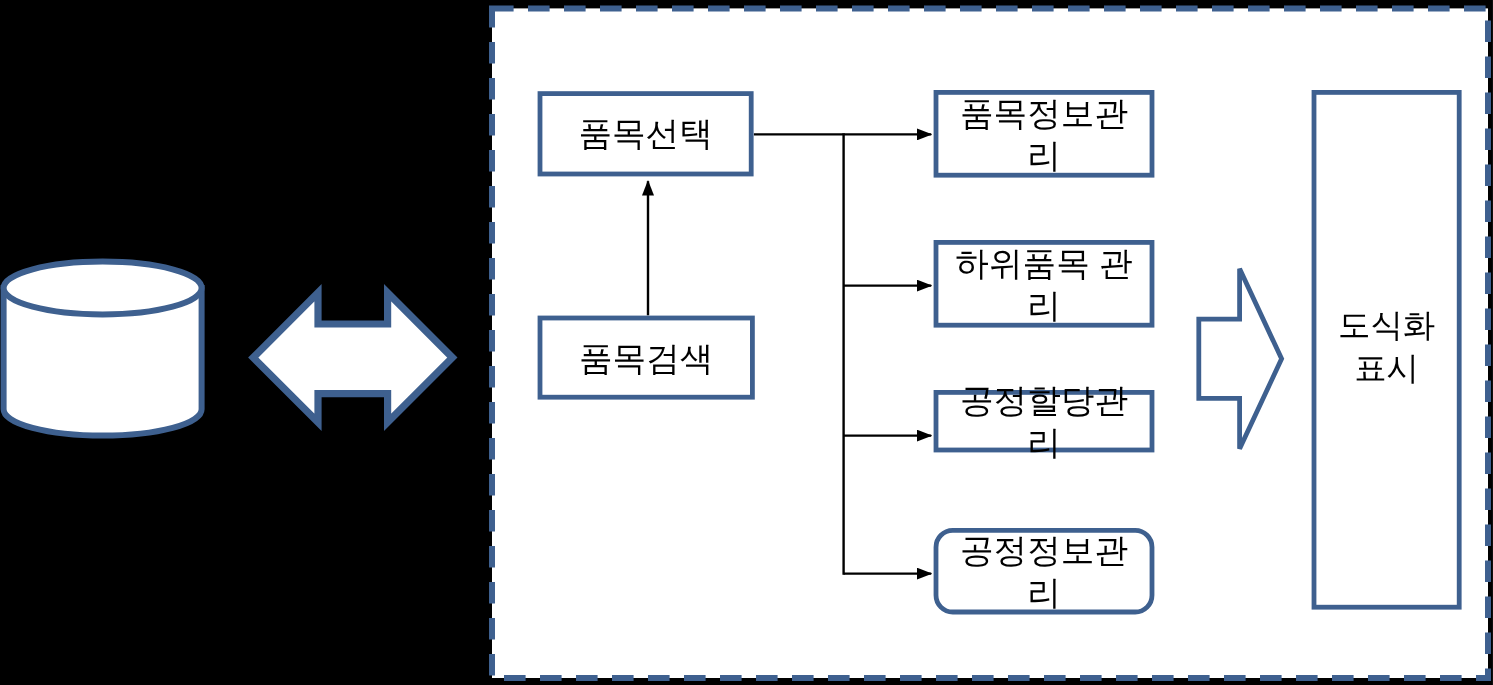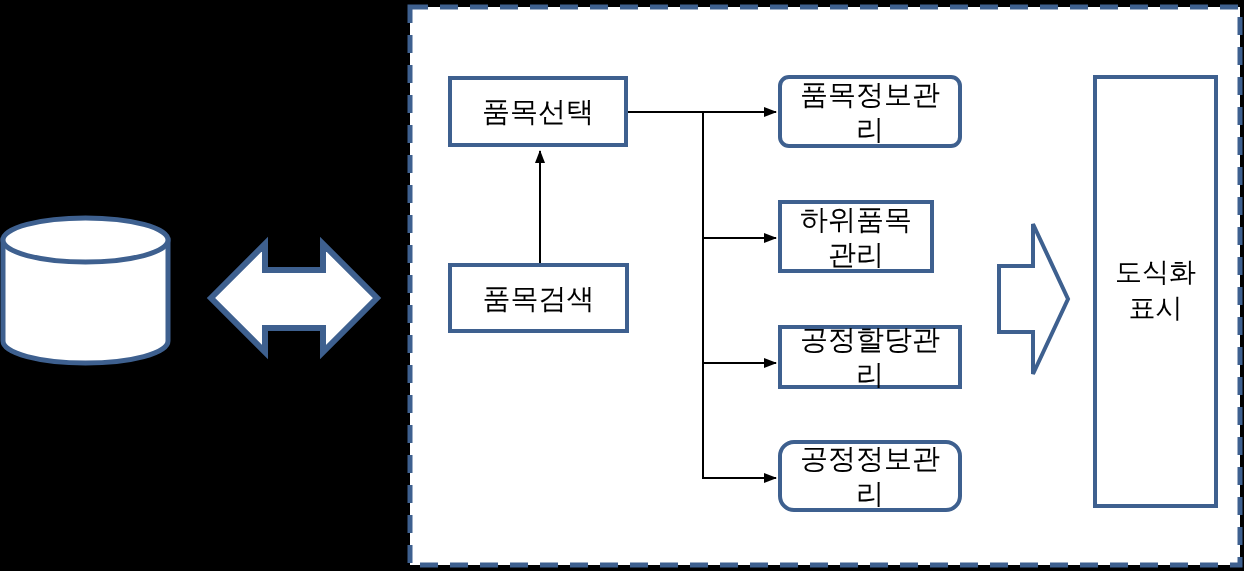--- a/index.html
+++ b/index.html
@@ -99,23 +99,23 @@
     <line class="conn" x1="703" y1="363" x2="776" y2="363" marker-end="url(#ah)"></line>
     <line class="conn" x1="703" y1="478" x2="776" y2="478" marker-end="url(#ah)"></line>
   </svg>
 
   <div id="db-label">표준Data</div>
 
   <div class="node" id="node-item-select" style="left:448px; top:76px; width:180px; height:71px;">품목선택</div>
 
   <div class="node" id="node-item-search" style="left:448px; top:263px; width:181px; height:70px;">품목검색</div>
 
-  <div class="node wrap" id="node-item-info" style="left:778px; top:75px; width:184px; height:73px;border-radius:11px;">품목정보관리</div>
+  <div class="node wrap" id="node-item-info" style="left:778px; top:75px; width:184px; height:73px;">품목정보관리</div>
 
-  <div class="node wrap" id="node-sub-item" style="left:778px; top:200px; width:156px; height:73px;">하위품목 관리</div>
+  <div class="node wrap" id="node-sub-item" style="left:778px; top:200px; width:184px; height:73px;">하위품목 관리</div>
 
-  <div class="node wrap" id="node-process-assign" style="left:778px; top:325px; width:184px; height:64px;">공정할당관리</div>
+  <div class="node wrap" id="node-process-assign" style="left:778px; top:325px; width:184px; height:52px;">공정할당관리</div>
 
   <div class="node wrap" id="node-process-info" style="left:778px; top:440px; width:184px; height:72px;border-radius:16px;">공정정보관리</div>
 
   <div class="node" id="node-diagram-display" style="left:1093px; top:75px; width:125px; height:433px;">도식화 표시</div>
 
 </div>
 
 </body></html>

